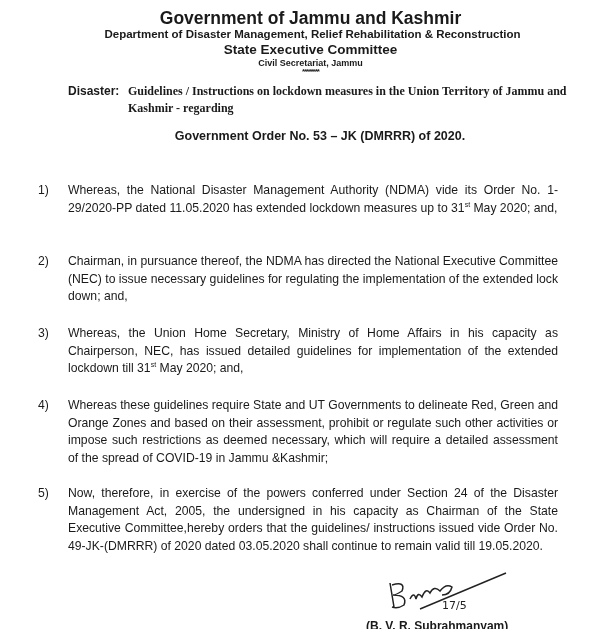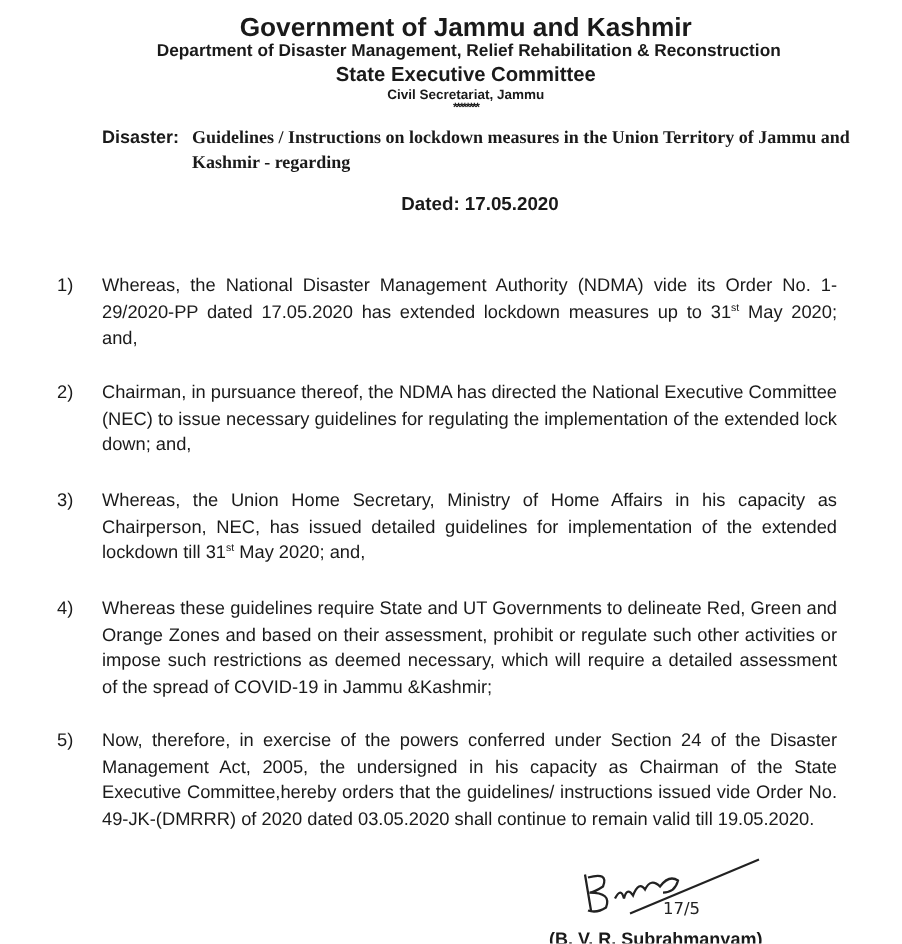--- a/index.html
+++ b/index.html
@@ -33,26 +33,26 @@
 <div class="hdr h3">State Executive Committee</div>
 <div class="hdr h4">Civil Secretariat, Jammu</div>
 <div class="hdr h5">********</div>
 
 <div class="subject">
   <span class="lbl">Disaster:</span>
   <span class="txt">Guidelines / Instructions on lockdown measures in the Union Territory of Jammu and Kashmir - regarding</span>
 </div>
 
 <div class="order">
-  <div>Dated:  17.05.2020</div>
+  <div>Government Order No. 53 – JK (DMRRR) of 2020.</div>
 </div>
 
 <div class="para p1">
   <span class="num">1)</span>
-  <div class="body"><span>Whereas, the National Disaster Management Authority (NDMA) vide its Order No. 1-29/2020-PP dated 17.05.2020 has extended lockdown measures up to 31</span><sup>st</sup><span> May 2020; and,</span></div>
+  <div class="body"><span>Whereas, the National Disaster Management Authority (NDMA) vide its Order No. 1-29/2020-PP dated 11.05.2020 has extended lockdown measures up to 31</span><sup>st</sup><span> May 2020; and,</span></div>
 </div>
 
 <div class="para p2">
   <span class="num">2)</span>
   <div class="body">Chairman, in pursuance thereof, the NDMA has directed the National Executive Committee (NEC) to issue necessary guidelines for regulating the implementation of the extended lock down; and,</div>
 </div>
 
 <div class="para p3">
   <span class="num">3)</span>
   <div class="body"><span>Whereas, the Union Home Secretary, Ministry of Home Affairs in his capacity as Chairperson, NEC, has issued detailed guidelines for implementation of the extended lockdown till 31</span><sup>st</sup><span> May 2020; and,</span></div>

